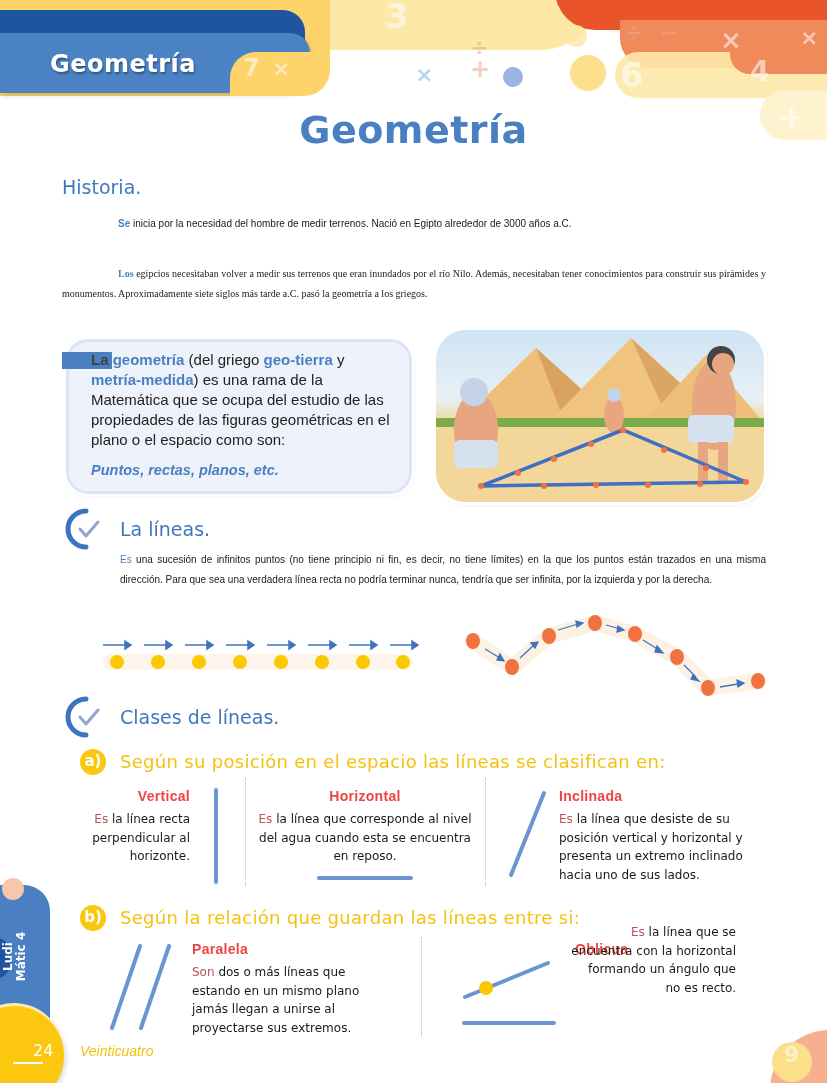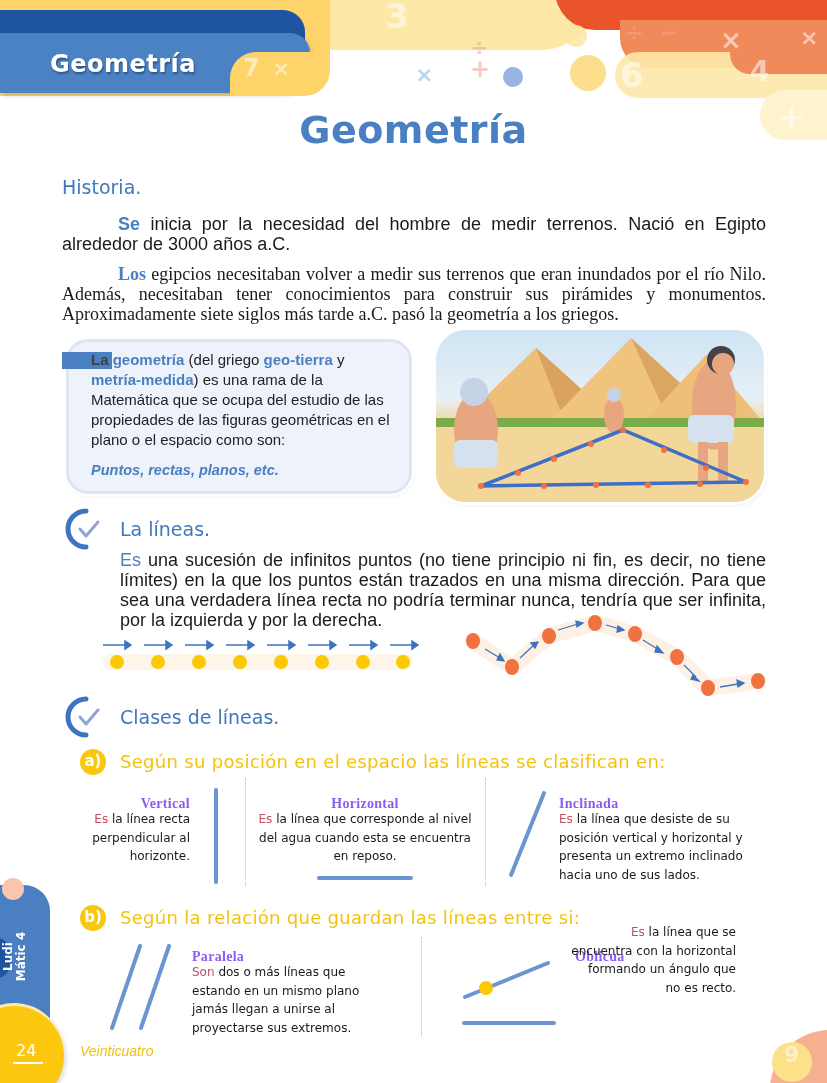--- a/index.html
+++ b/index.html
@@ -18,52 +18,52 @@
   .hdr-peach { position: absolute; left: 730px; top: 50px; width: 110px; height: 24px; background: #f08a5b; border-radius: 0 0 0 20px; }
   .hdr-cream { position: absolute; left: 615px; top: 52px; width: 220px; height: 46px; background: #fde8a8; border-radius: 30px 0 0 30px; opacity: .9; }
   .hdr-cream2 { position: absolute; left: 760px; top: 90px; width: 80px; height: 50px; background: #fef2cf; border-radius: 25px 0 0 25px; }
   .deco { position: absolute; font-family: "DejaVu Sans", sans-serif; font-weight: bold; opacity: .55; }
   .dot-circ { position: absolute; border-radius: 50%; }
 
   
   .main-title { position: absolute; left: 0; width: 827px; top: 108px; text-align: center; font-size: 38px; font-weight: bold; color: #4a80c2; letter-spacing: 0.5px; }
 
   .section-h { position: absolute; font-size: 19px; color: #3f78bb; }
-  .para { position: absolute; font-family: "Liberation Sans", sans-serif; font-size: 18px; line-height: 20px; color: #1a1a1a; text-align: justify; }
+  .para { position: absolute; font-family: "Liberation Sans", sans-serif; font-size: 10px; line-height: 20px; color: #1a1a1a; text-align: justify; }
   .hl-blue { color: #4a80c2; font-weight: bold; }
   .hl-red { color: #c0505e; }
   .indent { display: inline-block; width: 56px; }
 
   
   .card { position: absolute; left: 66px; top: 339px; width: 346px; height: 155px; background: #eef2fb; border: 3px solid #dde4f2; border-radius: 22px; box-shadow: 0 0 0 2px #fff, 1px 2px 4px rgba(0,0,0,.08); }
   .card-tab { position: absolute; left: 62px; top: 352px; width: 50px; height: 17px; background: #4a80c2; }
   .card-text { position: absolute; left: 91px; top: 350px; width: 305px; font-family: "Liberation Sans", sans-serif; font-size: 15px; line-height: 20px; color: #222; }
   .card-text .la { color: #404040; font-weight: bold; }
   .card-note { position: absolute; left: 91px; top: 462px; font-family: "Liberation Sans", sans-serif; font-size: 14.5px; font-weight: bold; font-style: italic; color: #4a80c2; }
 
   
   .illus { position: absolute; left: 436px; top: 330px; width: 328px; height: 172px; border-radius: 30px; overflow: hidden; background: linear-gradient(#cfe3f3 0%, #e8f0f6 40%, #f2d59a 55%, #f6dda6 100%); box-shadow: 0 0 0 3px #fff, 1px 2px 5px rgba(0,0,0,.15); }
   .illus svg { position: absolute; left: 0; top: 0; }
 
   
   .check-icon { position: absolute; width: 44px; height: 48px; }
   .sub-h { position: absolute; font-size: 18px; color: #f4c20d; letter-spacing: 0.3px; }
   .badge { position: absolute; width: 26px; height: 26px; border-radius: 50%; background: #f9c80e; color: #fff; font-size: 15px; font-weight: bold; text-align: center; line-height: 25px; }
 
-  .cls-title { position: absolute; font-family: Liberation Serif, serif; font-weight: bold; font-size: 14px; color: #8b5cf6; letter-spacing: 0.3px; margin-top: 8px; }
+  .cls-title { position: absolute; font-family: Liberation Sans, sans-serif; font-weight: bold; font-size: 14px; color: #ef4444; letter-spacing: 0.3px; }
   .cls-text { position: absolute; font-family: "DejaVu Sans", sans-serif; font-size: 12px; line-height: 18.5px; color: #1a1a1a; }
   .vdiv { position: absolute; width: 0; border-left: 1px dotted #bbb; }
 
   
   .side-blue { position: absolute; left: -20px; top: 885px; width: 70px; height: 190px; background: #4a80c2; border-radius: 0 26px 0 0; }
   .side-peach { position: absolute; left: 2px; top: 878px; width: 22px; height: 22px; border-radius: 50%; background: #f7c6ad; }
   .side-dark { position: absolute; left: -18px; top: 938px; width: 30px; height: 40px; border-radius: 50%; background: #1f55a0; }
   .side-brand { position: absolute; left: 6px; top: 915px; width: 40px; height: 90px; }
   .side-yellow { position: absolute; left: -36px; top: 1006px; width: 100px; height: 100px; border-radius: 50%; background: #fbc80f; box-shadow: 0 -3px 0 #fdeab0, 2px 2px 5px rgba(0,0,0,.15); }
-  .page-num { position: absolute; left: 16px; top: 1041px; font-size: 16px; color: #fff; }
+  .page-num { position: absolute; left: 33px; top: 1041px; font-size: 16px; color: #fff; }
   .page-num-line { position: absolute; left: 13px; top: 1062px; width: 30px; height: 2px; background: #fff; }
   .page-word { position: absolute; left: 80px; top: 1043px; font-family: "Liberation Sans", sans-serif; font-style: italic; font-size: 14px; color: #f4c20d; }
   .corner-peach { position: absolute; left: 770px; top: 1030px; width: 120px; height: 120px; border-radius: 50%; background: #f6b08f; }
   .corner-yellow { position: absolute; left: 772px; top: 1042px; width: 40px; height: 40px; border-radius: 50%; background: #fde08a; }
 </style>
 </head>
 <body>
 
 <div>
   <div class="hdr-yellow"></div>

